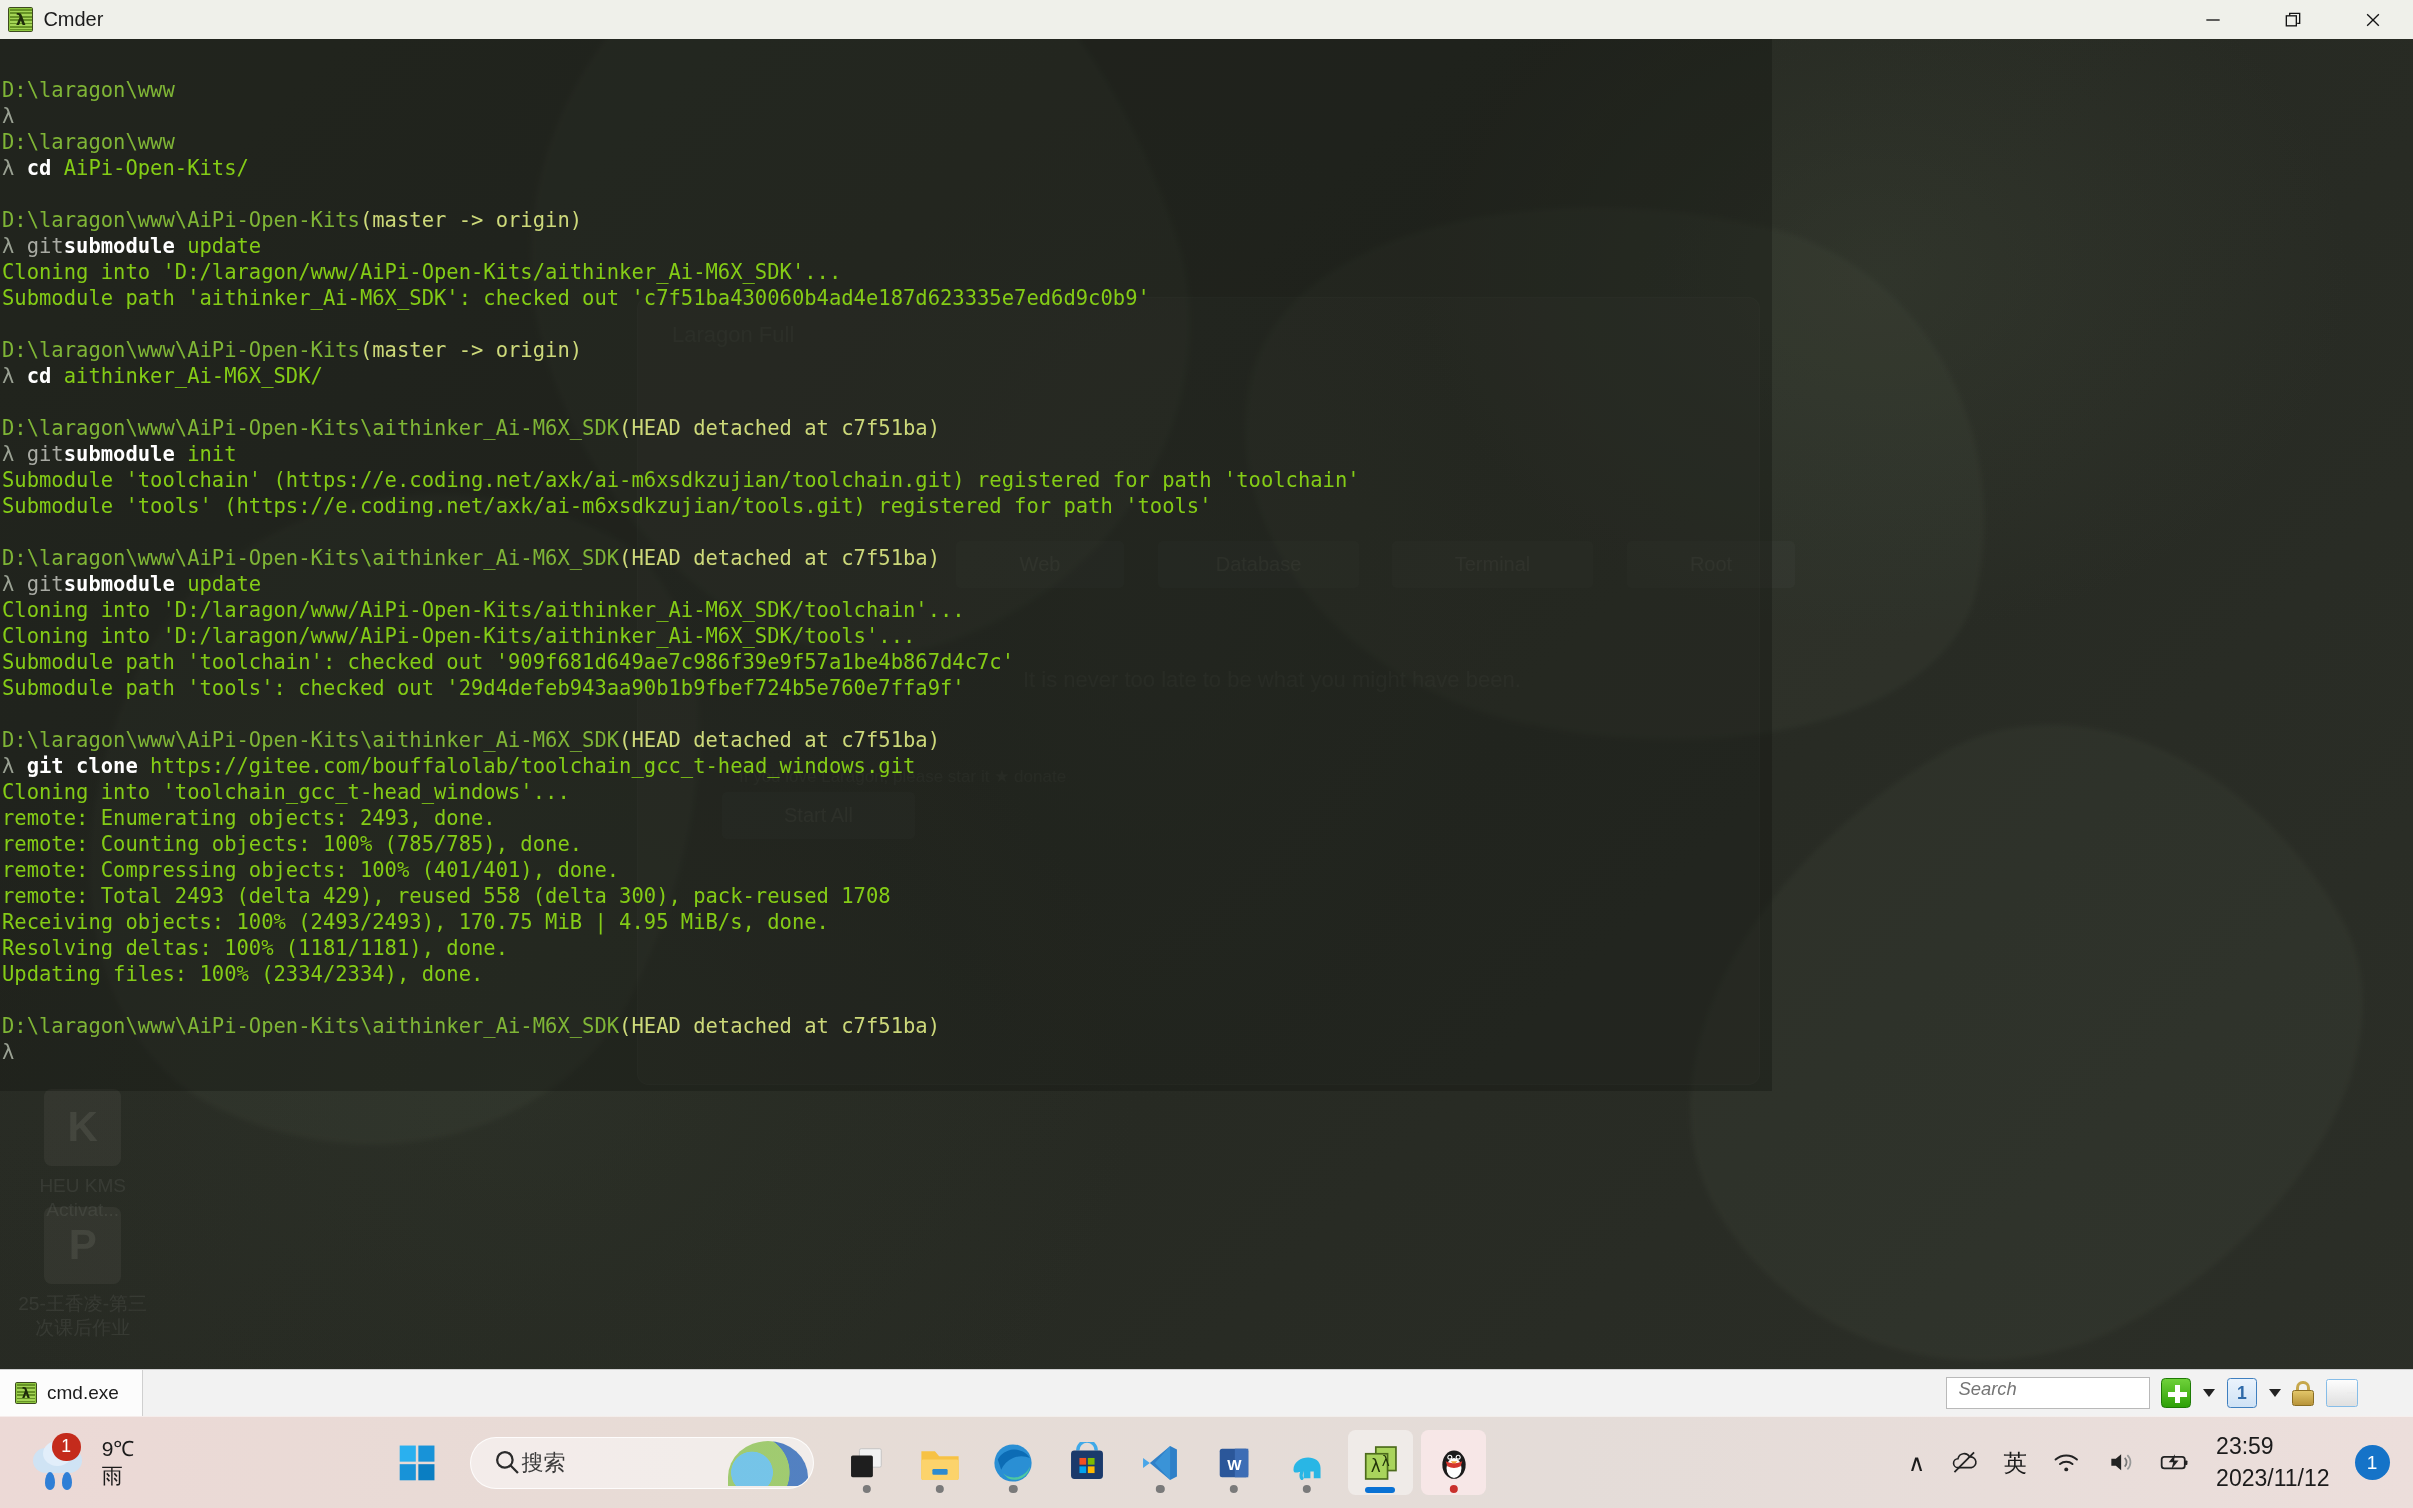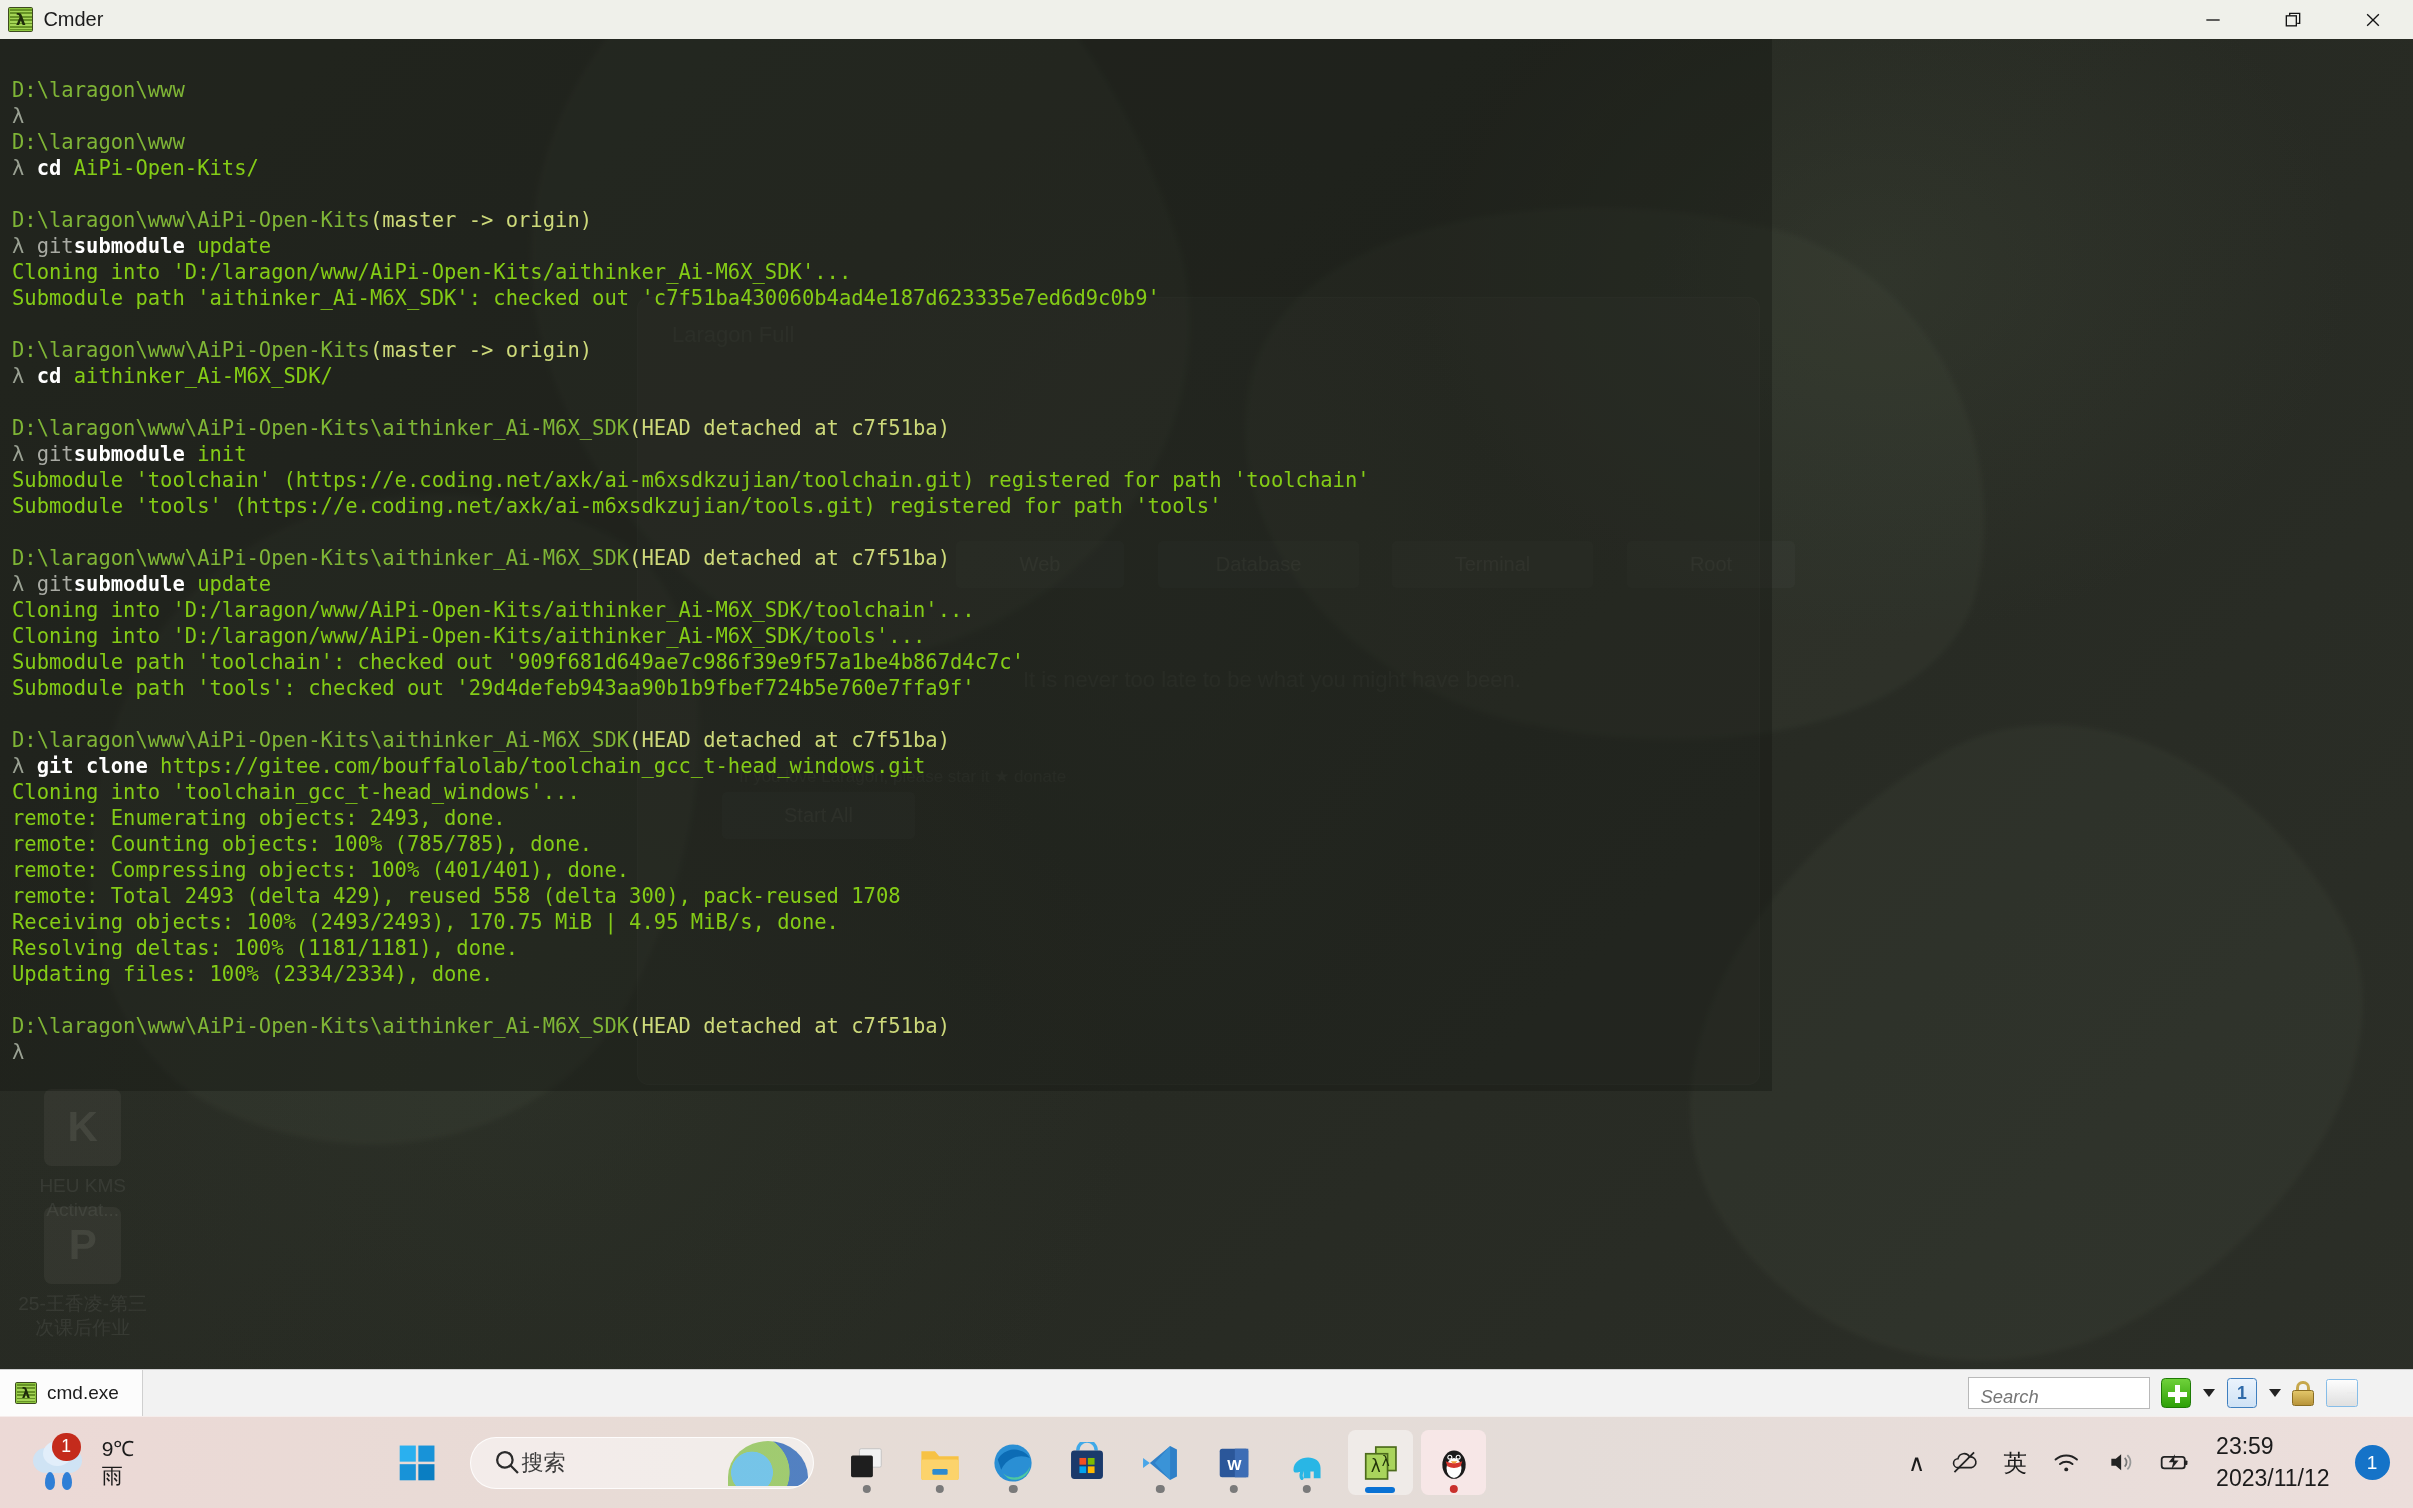--- a/index.html
+++ b/index.html
@@ -89,21 +89,21 @@
 
   #term-body {
     flex:1; position:relative; overflow:hidden;
     background:transparent;
   }
   #term-shade {
     position:absolute; left:0; top:0; width:1772px; height:1052px;
     background:rgba(20,22,18,0.40);
   }
   #term-text {
-    position:absolute; left:12px; top:11.7px; right:0;
+    position:absolute; left:2px; top:11.7px; right:0;
     font-family:"DejaVu Sans Mono", monospace;
     font-size:20.5px; line-height:26px;
     white-space:pre; color:#d8d8d2;
   }
   .ln { height:26px; }
   .c-path  { color:#7fb536; }
   .c-br    { color:#cdd97a; }
   .c-lam   { color:#9aa193; }
   .c-cmd   { color:#ffffff; font-weight:bold; }
   .c-dim   { color:#a9aba4; }
@@ -136,22 +136,22 @@
     justify-content:center; font-size:13.4px; color:#1f2b0c;
     font-family:"DejaVu Sans", sans-serif; font-weight:bold; z-index:2;
   }
   .tab .tlabel { font-size:19px; color:#1b1b1b; }
 
   #sb-right {
     margin-left:auto; display:flex; align-items:center;
     gap:11.7px; padding-right:13.4px;
   }
   #sb-search {
-    width:182px; height:32px; background:#fff;
-    border:0.8px solid #b9b9b9; display:flex; align-items:flex-end;
+    width:204px; height:32px; background:#fff;
+    border:0.8px solid #b9b9b9; display:flex; align-items:flex-start;
     padding:0 6.7px 0 11.7px;
   }
   #sb-search input {
     flex:1; border:none; outline:none; font-size:18.4px;
     font-style:italic; color:#444;
     font-family:"Liberation Sans", sans-serif; background:transparent;
   }
   .sb-ico { display:flex; align-items:center; justify-content:center; }
   .greenplus {
     width:30px; height:30px; border-radius:4.2px;

